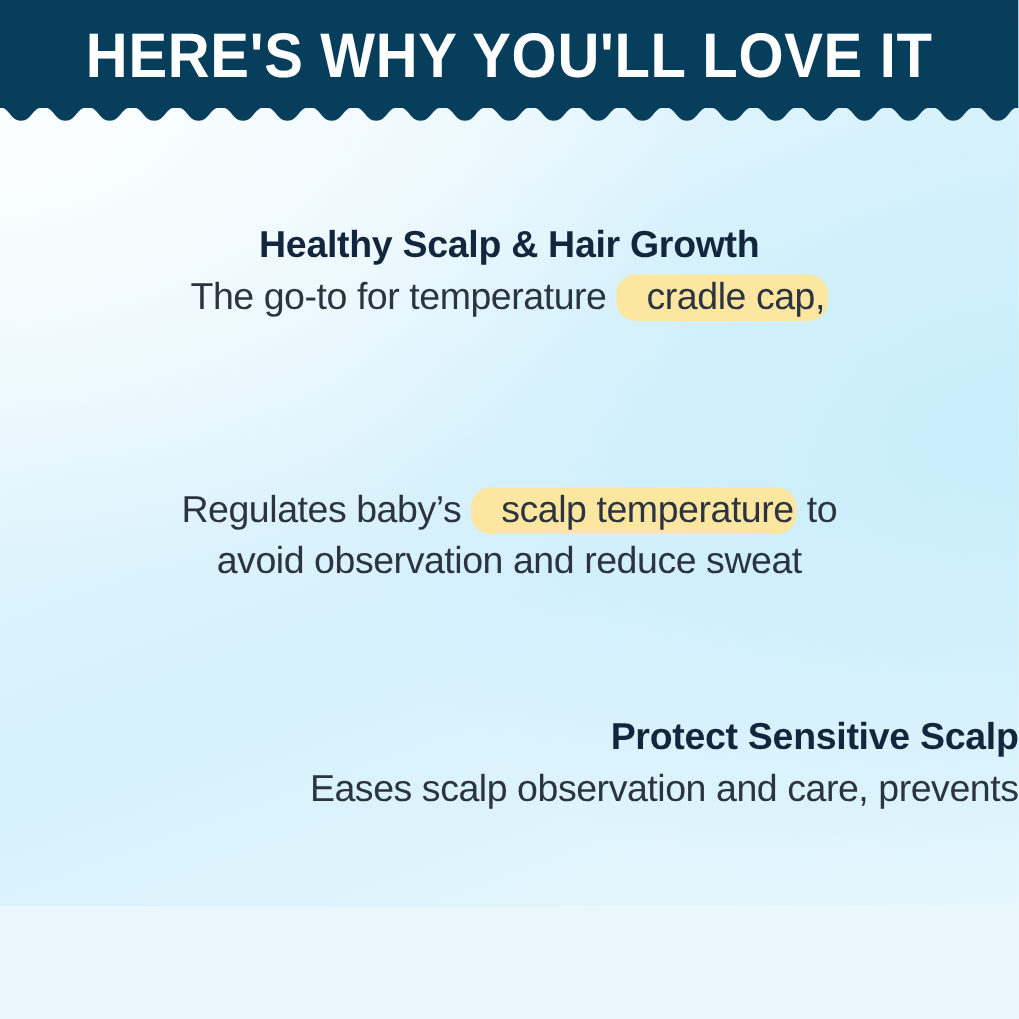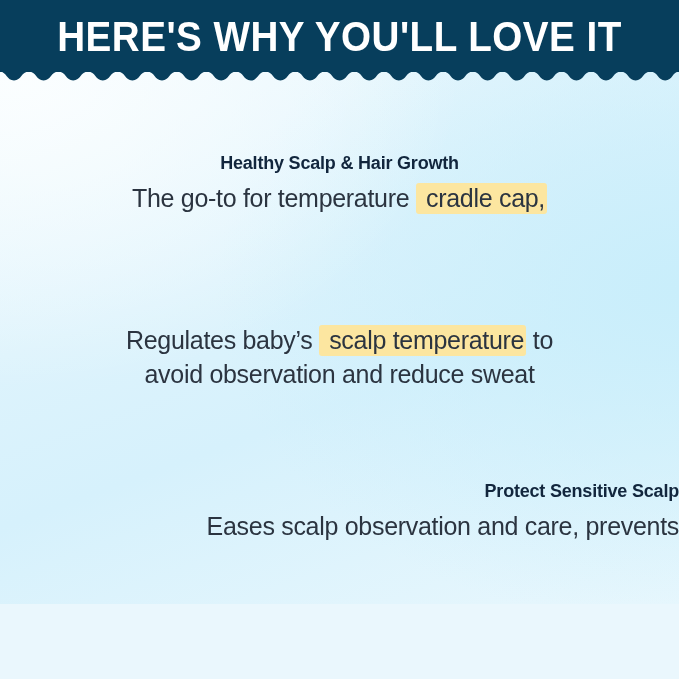--- a/index.html
+++ b/index.html
@@ -80,40 +80,40 @@
     width: 679px;
     text-align: center;
   }
   .block-1 { top: 66px; }
   .block-2 { top: 241px; }
   .block-3 { top: 394px; text-align: right; }
 
   .block-heading {
     color: #12263d;
     font-weight: bold;
-    font-size: 18px;
+    font-size: 25px;
     line-height: 30px;
     letter-spacing: -0.2px;
     margin: 0 0 3px 0;
     white-space: nowrap;
   }
 
   .block-body {
     color: #2b3440;
     font-size: 25px;
     line-height: 34px;
     letter-spacing: -0.3px;
     white-space: nowrap;
   }
   .body-line { display: block; }
 
   .hl {
     background: #fce6a0;
-    padding: 1px 2px 2px 10px;
-    border-radius: 3px;
+    padding: 1px 2px 2px 20px;
+    border-radius: 13px;
     box-decoration-break: clone;
     -webkit-box-decoration-break: clone;
   }
 </style>
 </head>
 <body>
 
 <div id="poster">
 
   <div class="header">

